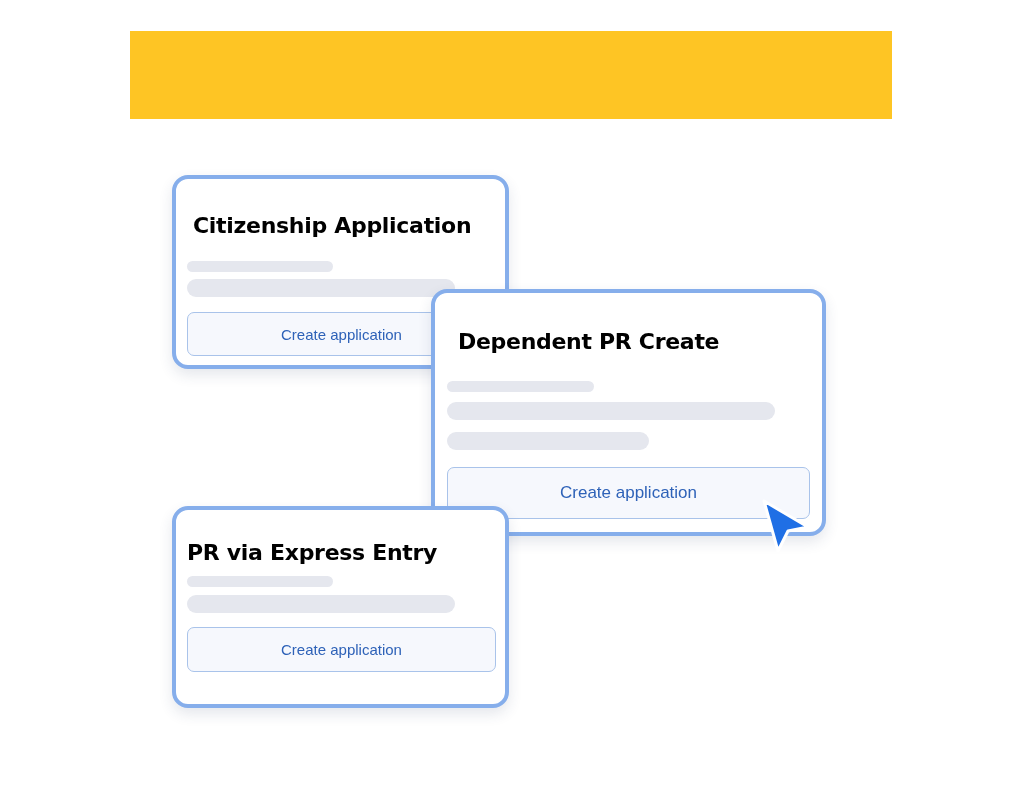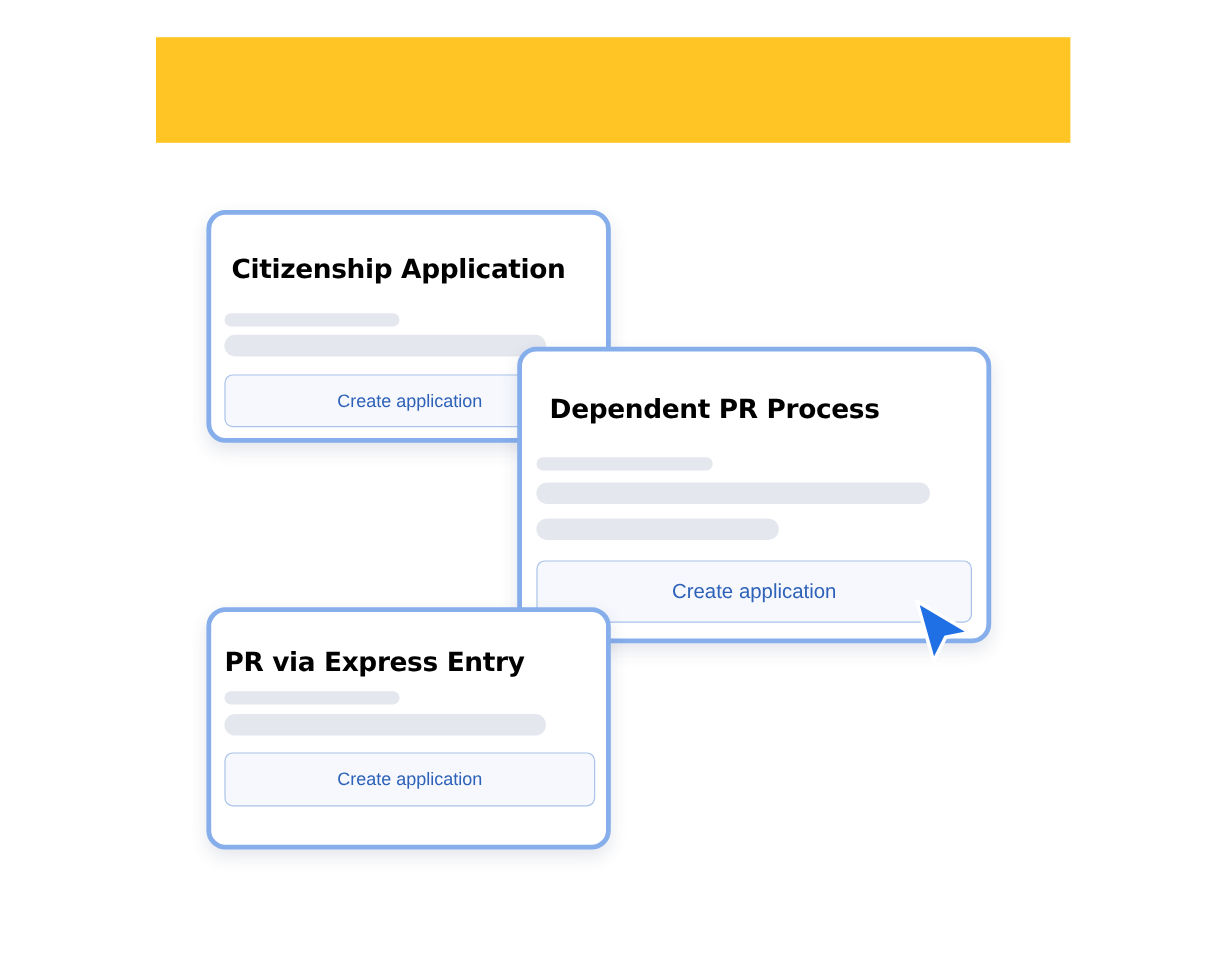--- a/index.html
+++ b/index.html
@@ -68,21 +68,21 @@
 <div class="banner"></div>
 
 <div class="card" id="card1">
   <h2>Citizenship Application</h2>
   <div class="bar b1"></div>
   <div class="bar thick b2"></div>
   <div class="btn">Create application</div>
 </div>
 
 <div class="card" id="card2">
-  <h2>Dependent PR Process</h2>
+  <h2>Dependent PR Create</h2>
   <div class="bar b1"></div>
   <div class="bar thick b2"></div>
   <div class="bar thick b3"></div>
   <div class="btn">Create application</div>
 </div>
 
 <div class="card" id="card3">
   <h2>PR via Express Entry</h2>
   <div class="bar b1"></div>
   <div class="bar thick b2"></div>

